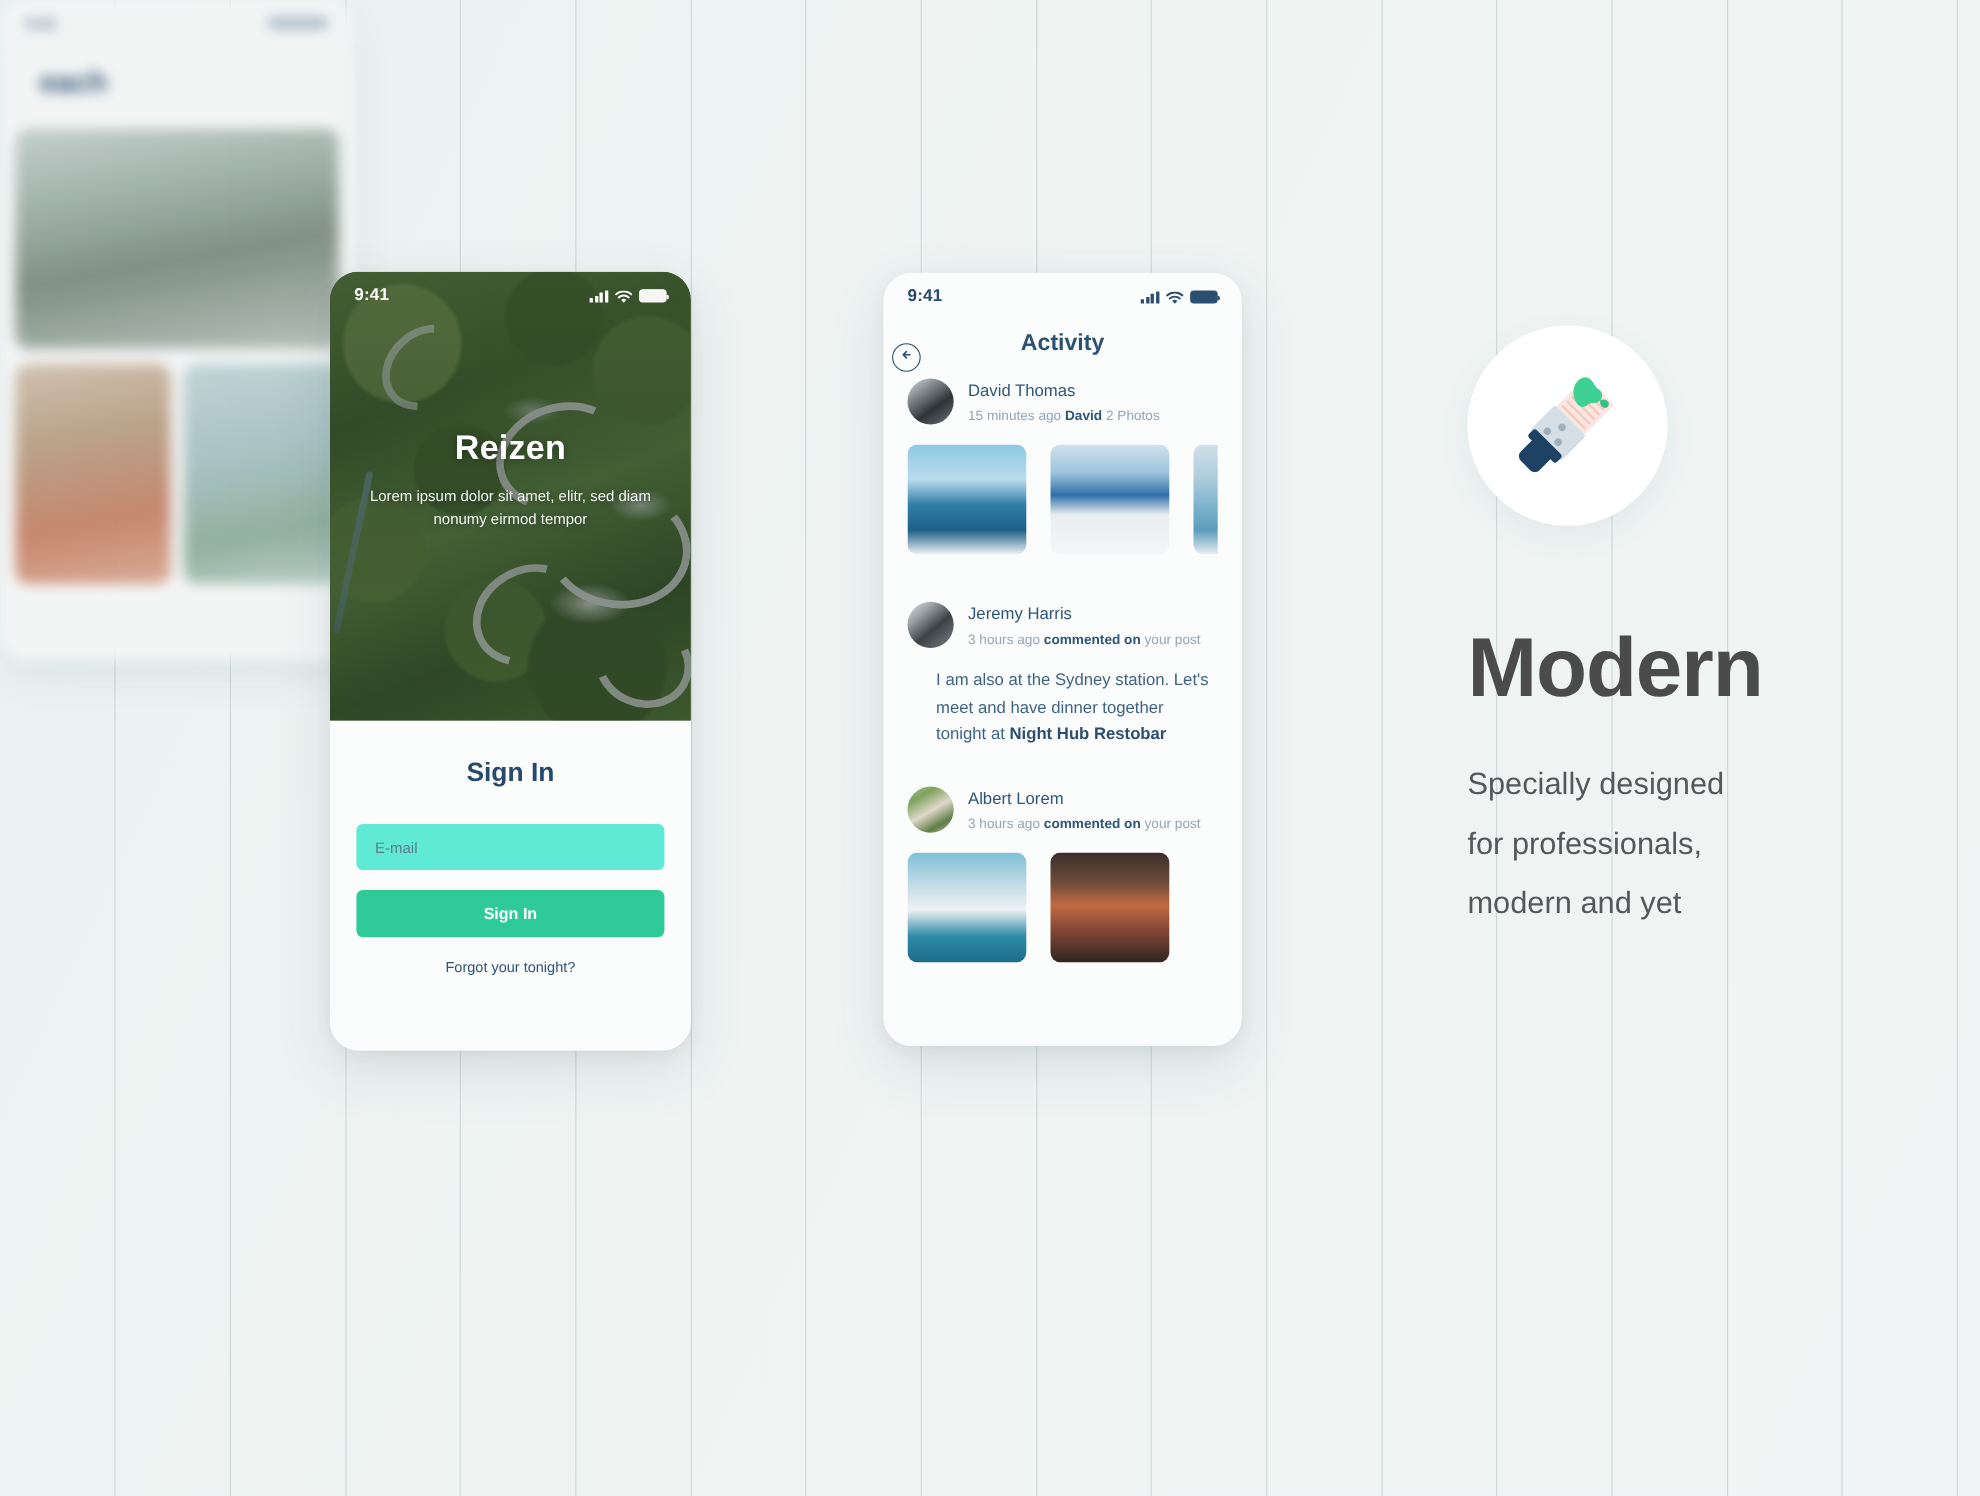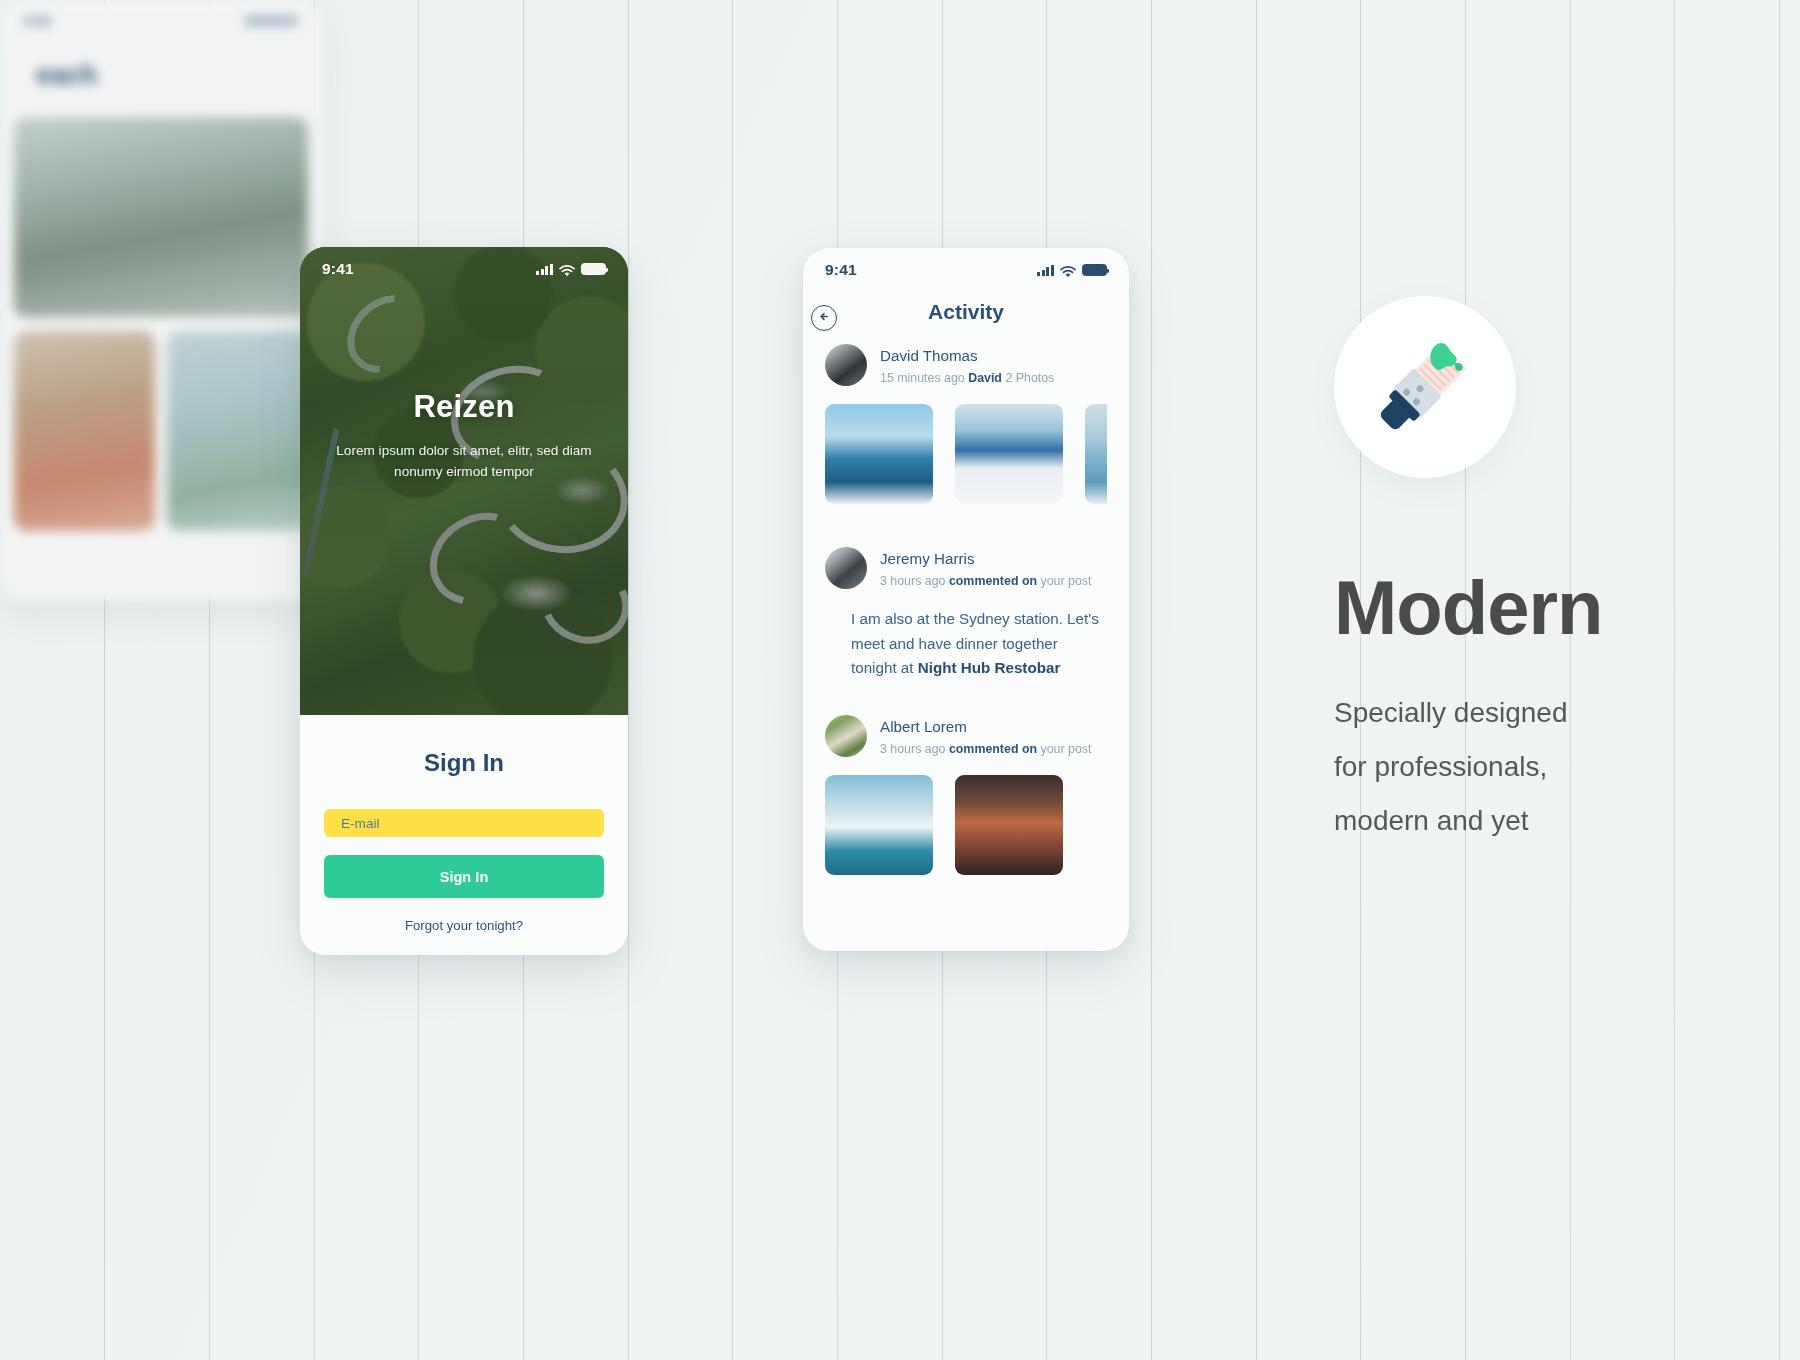--- a/index.html
+++ b/index.html
@@ -97,21 +97,21 @@
 
   
   #phone-signin {
     left: 300px;
     top: 247px;
     width: 328px;
     height: 708px;
   }
   #signin-hero {
     position: relative;
-    height: 468px;
+    height: 408px;
     overflow: hidden;
     background: #32471f;
   }
   #signin-hero .photo {
     position: absolute;
     inset: 0;
     background:
       radial-gradient(ellipse 60px 30px at 72% 74%, rgba(190,195,190,0.85), transparent 62%),
       radial-gradient(ellipse 46px 24px at 86% 52%, rgba(185,192,188,0.75), transparent 62%),
       radial-gradient(ellipse 40px 20px at 56% 31%, rgba(175,182,178,0.6), transparent 64%),
@@ -178,22 +178,22 @@
   }
   #signin-heading {
     text-align: center;
     color: #27496b;
     font-size: 24px;
     font-weight: bold;
     margin-top: 8px;
   }
   .field {
     margin-top: 0;
-    height: 28px;
-    background: #fde047;
+    height: 42px;
+    background: #5eead4;
     border-radius: 6px;
     display: flex;
     align-items: center;
     padding: 0 17px;
     border: none;
     width: 100%;
     color: #5c7a92;
     font-size: 13.6px;
     font-family: "Liberation Sans", sans-serif;
     outline: none;
@@ -277,21 +277,21 @@
   #phone-activity {
     left: 803px;
     top: 248px;
     width: 326px;
     height: 703px;
     background: #fbfcfc;
     z-index: 2;
   }
   #activity-header {
     display: flex;
-    align-items: center;
+    align-items: flex-end;
     padding: 50px 8px 0;
     position: relative;
     height: 90px;
   }
   #back-button {
     width: 26px; height: 26px;
     border: 1.8px solid #2b4d70;
     border-radius: 50%;
     display: flex;
     align-items: center;

